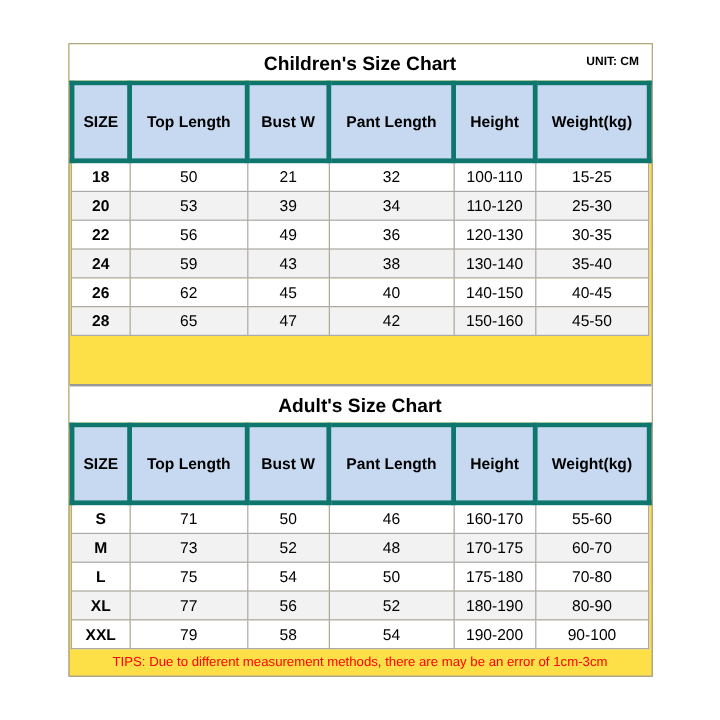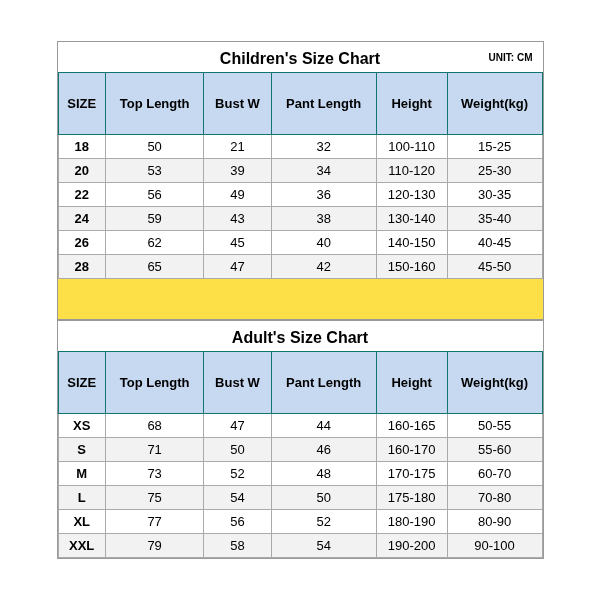--- a/index.html
+++ b/index.html
@@ -33,21 +33,21 @@
       transform: translateY(-50%);
       font-size: 10px;
       font-weight: bold;
     }
     table {
       width: 100%;
       border-collapse: collapse;
     }
     thead tr th {
       background: #c6d9f1;
-      border: 1px solid #0f766e;
+      border: 4px solid #0f766e;
       padding: 23px 4px;
       text-align: center;
       font-weight: bold;
       font-size: 13px;
     }
     tbody tr td {
       border: 1px solid #aaa;
       padding: 4px 4px;
       text-align: center;
       font-size: 13px;
@@ -152,28 +152,20 @@
       <tr>
         <th>SIZE</th>
         <th>Top Length</th>
         <th>Bust W</th>
         <th>Pant Length</th>
         <th>Height</th>
         <th>Weight(kg)</th>
       </tr>
     </thead>
     <tbody id="adults-tbody">
-    <tr>
-          <td>XS</td>
-          <td>68</td>
-          <td>47</td>
-          <td>44</td>
-          <td>160-165</td>
-          <td>50-55</td>
-        </tr>
         <tr>
           <td>S</td>
           <td>71</td>
           <td>50</td>
           <td>46</td>
           <td>160-170</td>
           <td>55-60</td>
         </tr>
         <tr>
           <td>M</td>
@@ -203,13 +195,14 @@
           <td>XXL</td>
           <td>79</td>
           <td>58</td>
           <td>54</td>
           <td>190-200</td>
           <td>90-100</td>
         </tr>
       </tbody>
   </table>
 
+  <div class="tips">TIPS: Due to different measurement methods, there are may be an error of 1cm-3cm</div>
 </div>
 
 </body></html>

